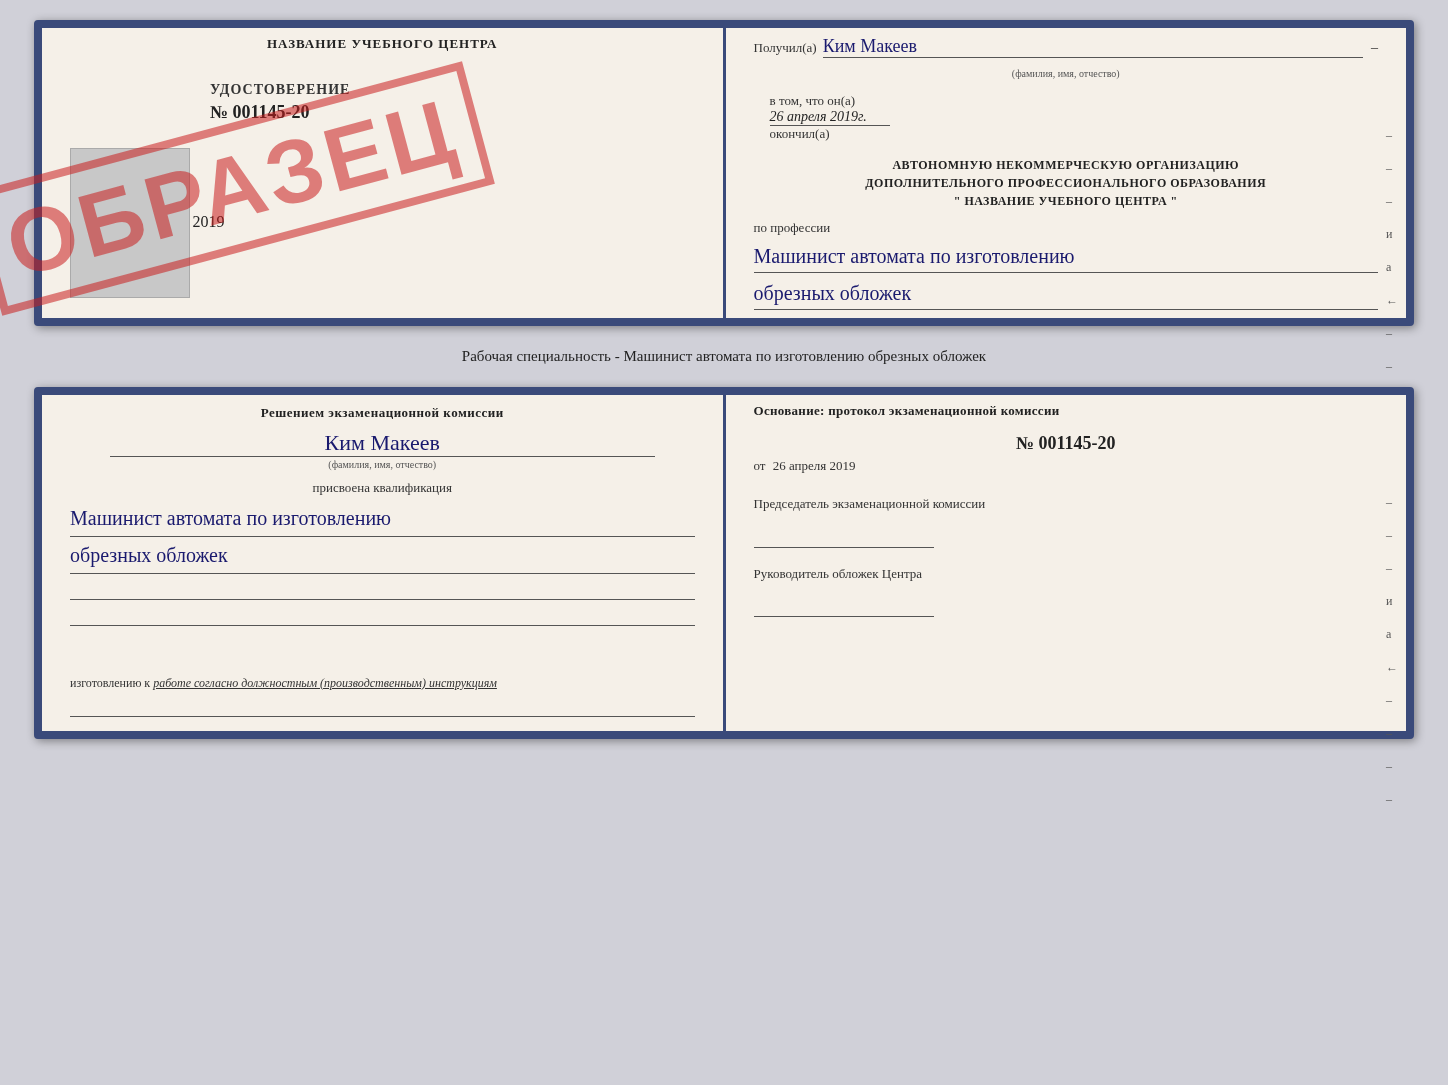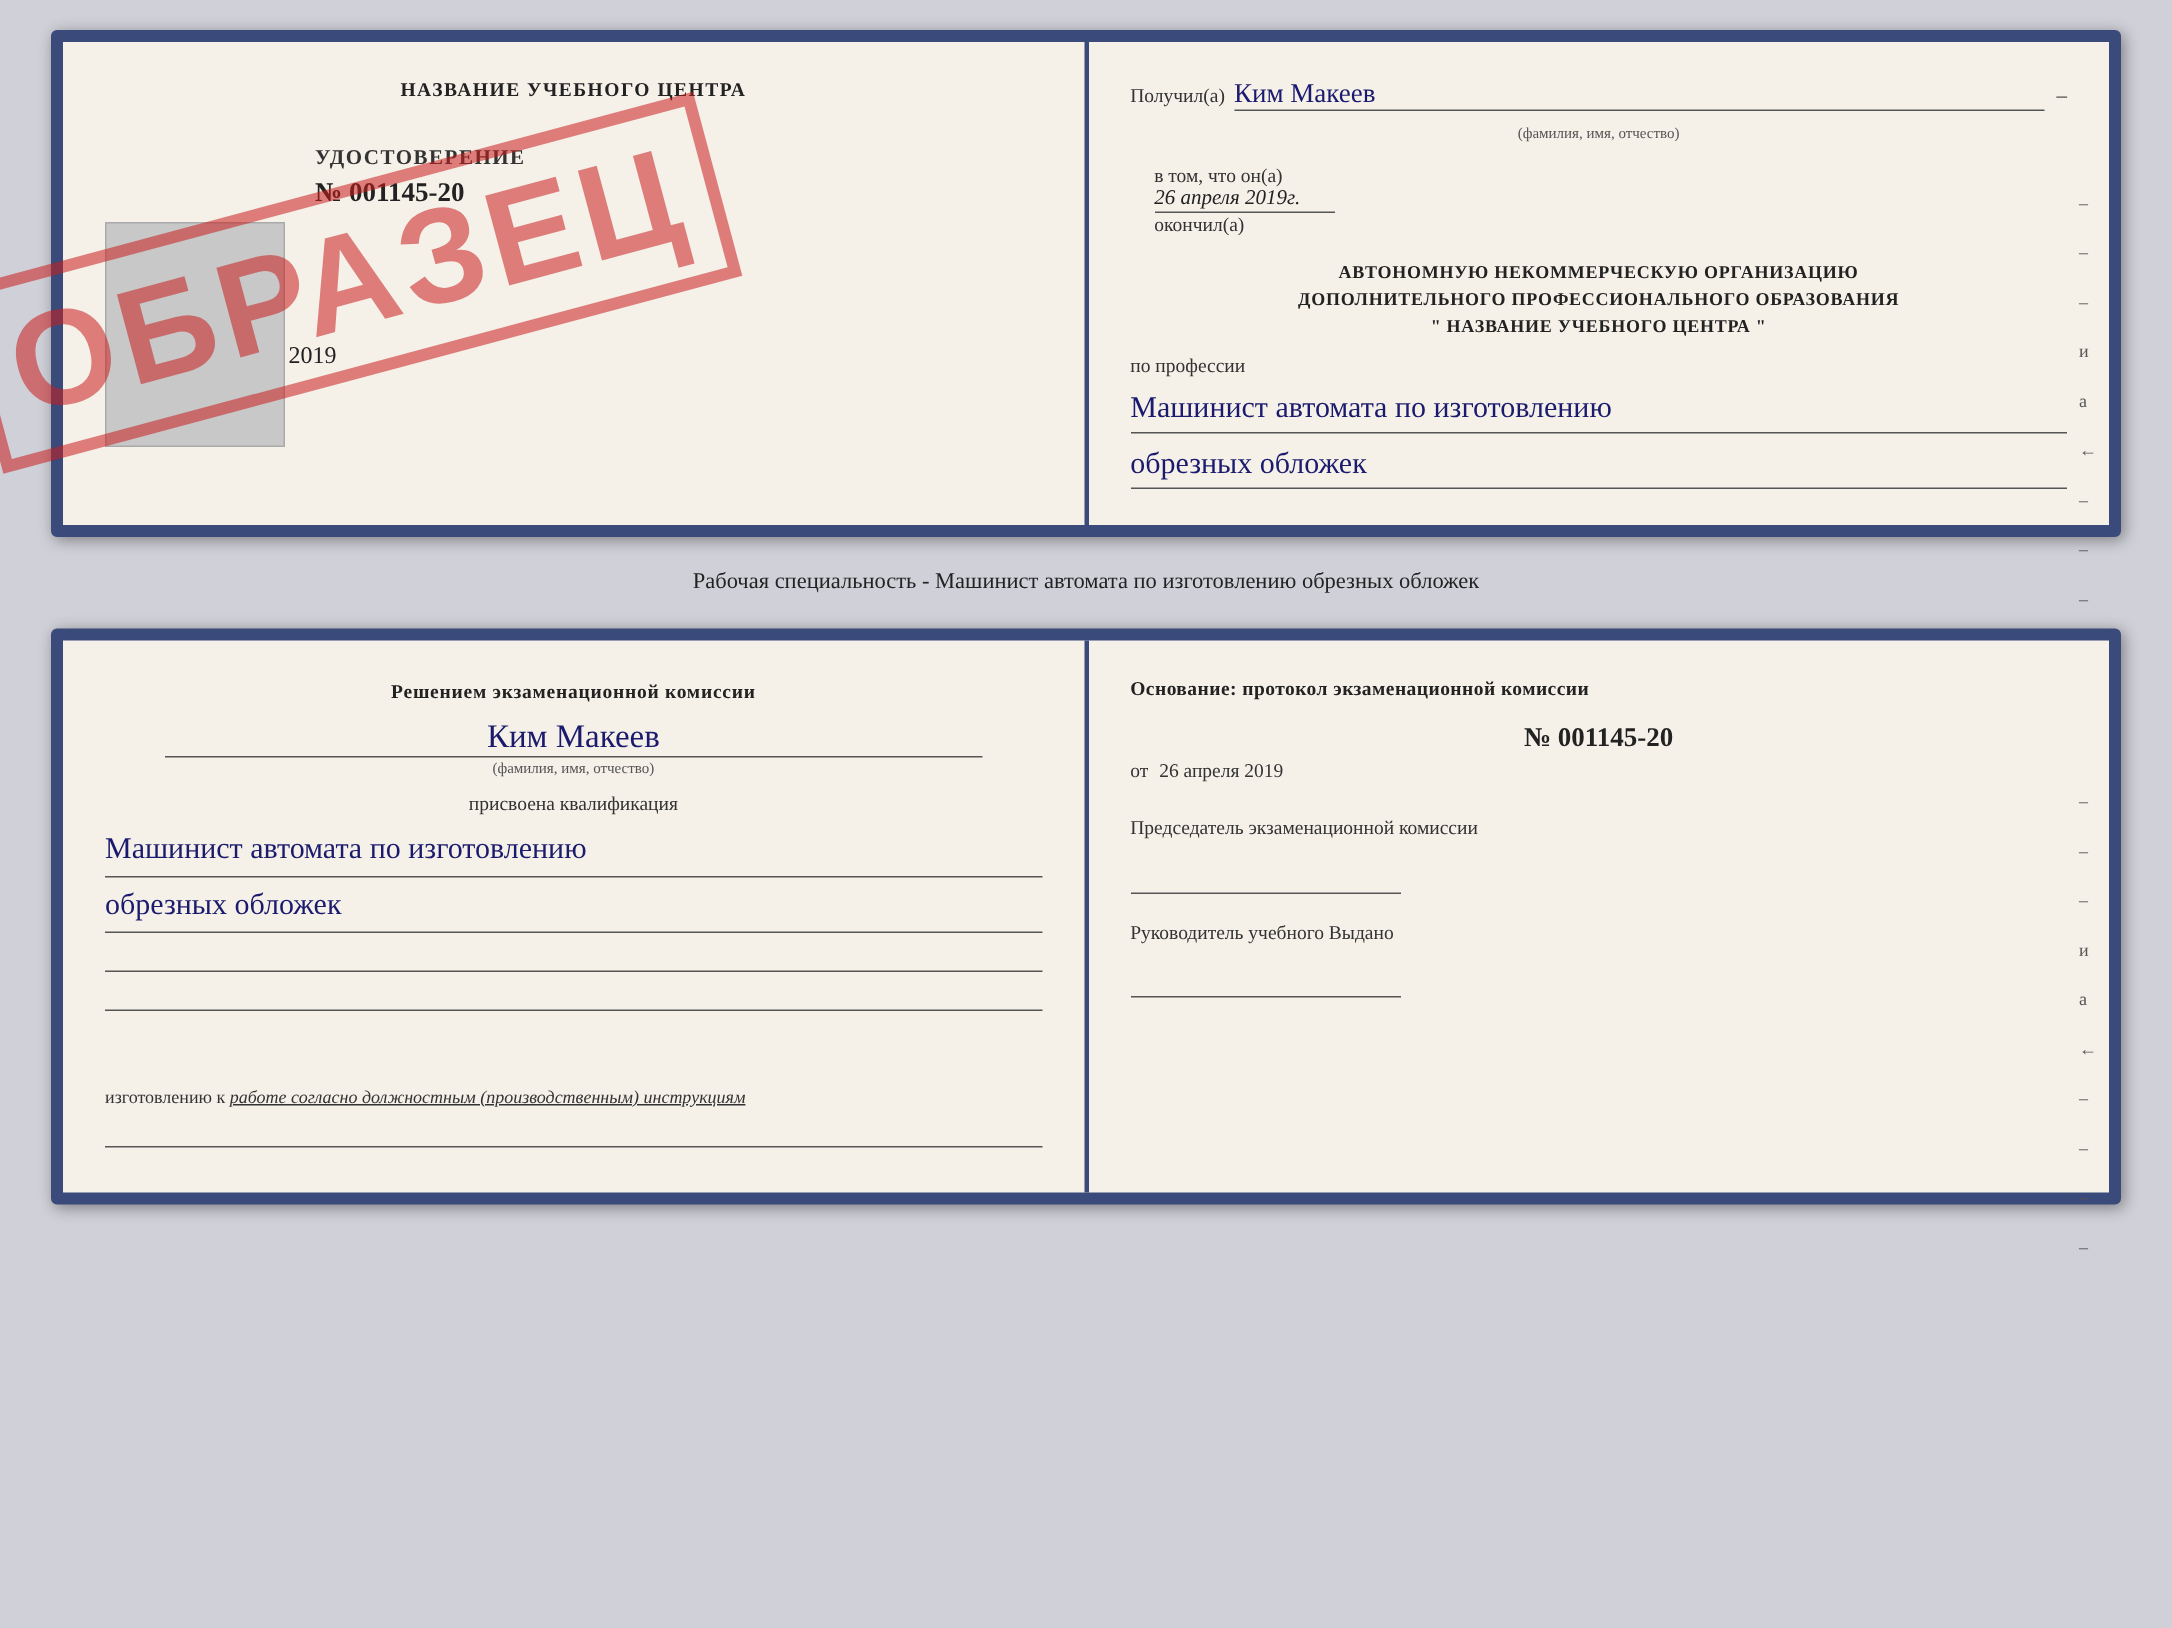--- a/index.html
+++ b/index.html
@@ -20,21 +20,21 @@
       width: 1380px;
       background: #f5f0e8;
       border: 8px solid #3a4a7a;
       border-radius: 4px;
       box-shadow: 2px 2px 10px rgba(0,0,0,0.4);
       position: relative;
     }
 
     .doc-left, .doc-right {
       flex: 1;
-      padding: 24px 28px;
+      padding: 8px 28px;
       position: relative;
     }
 
     .doc-left {
       border-right: 3px solid #3a4a7a;
     }
 
     
     .cert-title {
       text-align: center;
@@ -414,21 +414,21 @@
       <span>от</span>
       <span style="margin-left:4px;">26 апреля 2019</span>
     </div>
 
     <div class="podpis-section">
       <div class="podpis-label">Председатель экзаменационной комиссии</div>
       <span class="podpis-line"></span>
     </div>
 
     <div class="podpis-section">
-      <div class="podpis-label">Руководитель учебного Выдано</div>
+      <div class="podpis-label">Руководитель обложек Центра</div>
       <span class="podpis-line"></span>
     </div>
 
     <div class="side-dashes">
       <span class="dash">–</span>
       <span class="dash">–</span>
       <span class="dash">–</span>
       <span class="dash">и</span>
       <span class="dash">а</span>
       <span class="dash">←</span>

